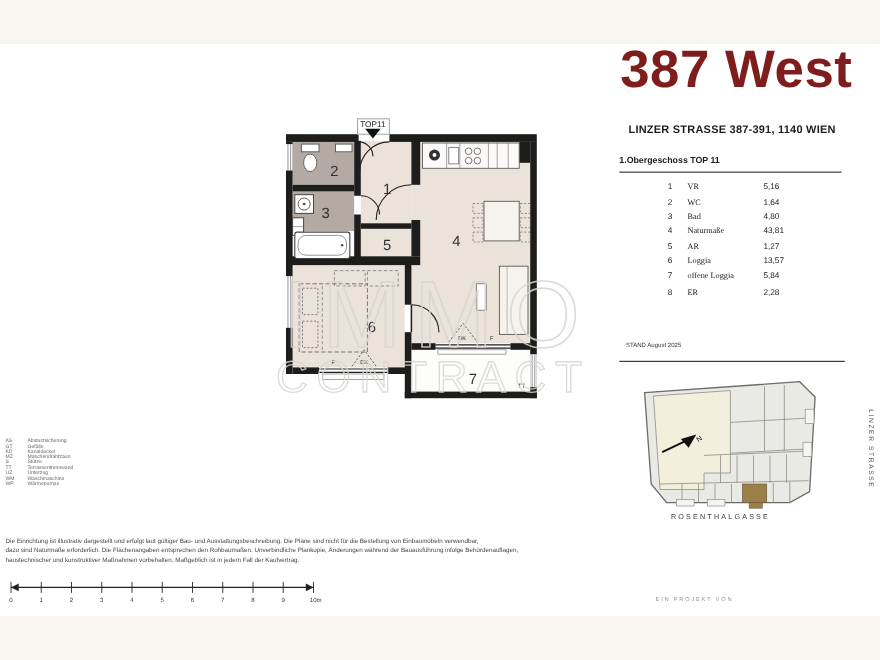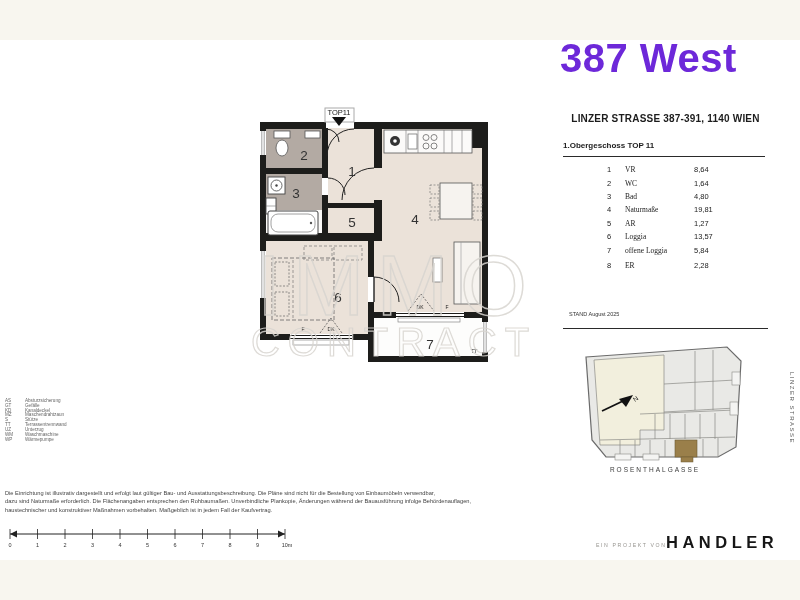--- a/index.html
+++ b/index.html
@@ -2,22 +2,22 @@
 <html><head>
 <meta charset="utf-8">
 <style>
   html,body{margin:0;padding:0;background:#ffffff;}
   #app{position:relative;width:800px;height:600px;background:#ffffff;overflow:hidden;
        font-family:"Liberation Sans",sans-serif;color:#222;}
   .band{position:absolute;left:0;width:800px;background:#f8f6ef;}
   .band.top{top:0;height:40px;}
   .band.bottom{top:560px;height:40px;}
 
-  #title{position:absolute;left:560px;top:36px;width:215px;text-align:left;
-         font-size:40px;font-weight:bold;color:#6d28d9;letter-spacing:0.5px;}
+  #title{position:absolute;left:560px;top:36px;width:215px;text-align:right;
+         font-size:48px;font-weight:bold;color:#7f1d1d;letter-spacing:0.5px;}
   #address{position:absolute;left:563px;top:113px;width:205px;text-align:center;
            font-size:10px;font-weight:bold;color:#1c1c1c;letter-spacing:0.2px;}
   #floor-title{position:absolute;left:563px;top:141px;width:205px;text-align:left;
            font-size:8px;font-weight:bold;color:#1c1c1c;}
   .rule{position:absolute;height:1px;background:#2a2a2a;}
   #rule1{left:563px;top:156px;width:202px;}
   #rule2{left:563px;top:328px;width:205px;}
 
   #room-table{position:absolute;left:563px;top:163px;width:205px;font-size:7.5px;color:#222;}
   .trow{display:flex;height:13.4px;align-items:center;}
@@ -55,36 +55,36 @@
 
   <div id="title">387 West</div>
   <div id="address">LINZER STRASSE 387-391, 1140 WIEN</div>
   <div id="floor-title">1.Obergeschoss TOP 11</div>
   <div class="rule" id="rule1"></div>
 
   <div id="room-table">
     <div class="trow">
         <span class="tnum">1</span>
         <span class="tname">VR</span>
-        <span class="tval">8,64</span>
+        <span class="tval">5,16</span>
       </div>
     <div class="trow">
         <span class="tnum">2</span>
         <span class="tname">WC</span>
         <span class="tval">1,64</span>
       </div>
     <div class="trow">
         <span class="tnum">3</span>
         <span class="tname">Bad</span>
         <span class="tval">4,80</span>
       </div>
     <div class="trow">
         <span class="tnum">4</span>
         <span class="tname">Naturmaße</span>
-        <span class="tval">19,81</span>
+        <span class="tval">43,81</span>
       </div>
     <div class="trow">
         <span class="tnum">5</span>
         <span class="tname">AR</span>
         <span class="tval">1,27</span>
       </div>
     <div class="trow">
         <span class="tnum">6</span>
         <span class="tname">Loggia</span>
         <span class="tval">13,57</span>
@@ -358,14 +358,13 @@
       <text x="145.5" y="21">5</text>
       <text x="173" y="21">6</text>
       <text x="200.5" y="21">7</text>
       <text x="228" y="21">8</text>
       <text x="255.5" y="21">9</text>
       <text x="285" y="21">10m</text>
     </g>
   </svg>
 
   <span id="project-label">EIN PROJEKT VON</span>
-  <span id="brand">HANDLER</span>
 </div>
 
 </body></html>

